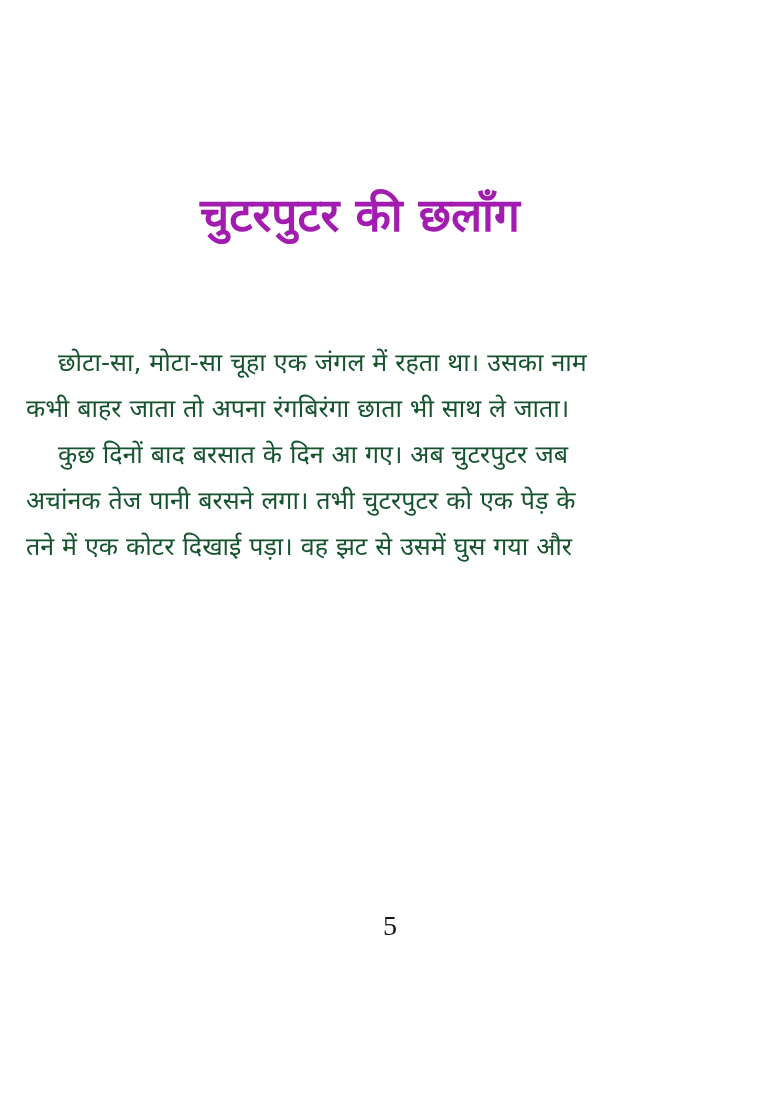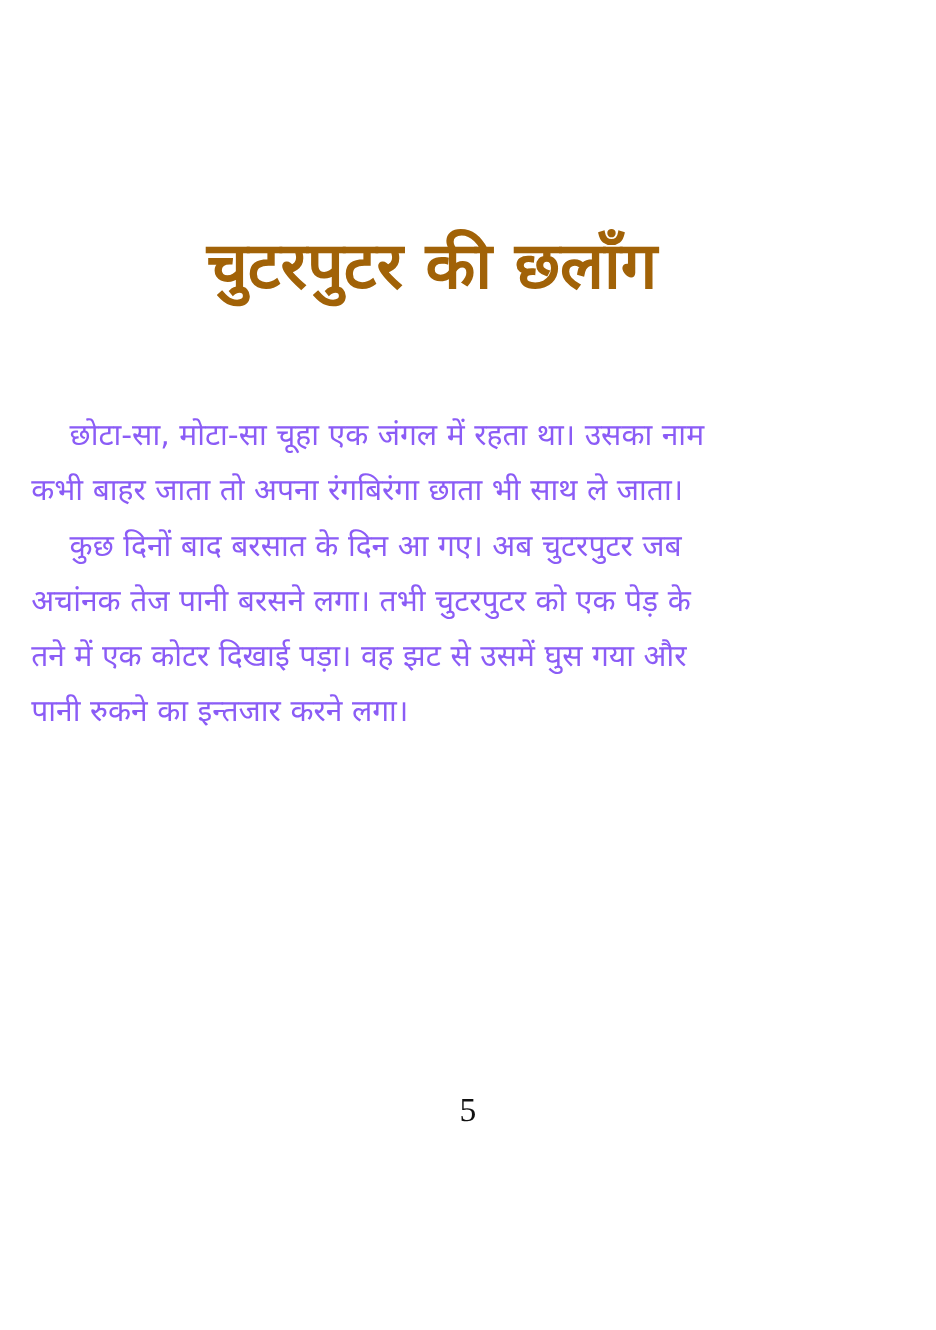--- a/index.html
+++ b/index.html
@@ -21,33 +21,33 @@
       height: 1108px;
       background: #ffffff;
     }
     .title {
       position: absolute;
       left: 0;
       top: 182px;
       width: 720px;
       text-align: center;
       font-family: "DejaVu Serif", serif;
-      font-size: 54px;
+      font-size: 46px;
       font-weight: bold;
-      color: #a16207;
+      color: #a21caf;
       letter-spacing: 0px;
     }
     .body-text {
       position: absolute;
       left: 26px;
       top: 340px;
       width: 730px;
       font-family: "DejaVu Sans", sans-serif;
       font-size: 25px;
-      color: #8b5cf6;
+      color: #14532d;
     }
     .line {
       height: 46px;
       line-height: 46px;
       white-space: nowrap;
     }
     .line.indent {
       padding-left: 32px;
     }
     .page-number {
@@ -66,17 +66,16 @@
 
 <div class="page">
   <div class="title">चुटरपुटर की छलाँग</div>
 
   <div class="body-text">
     <div class="line indent">छोटा-सा, मोटा-सा चूहा एक जंगल में रहता था। उसका नाम</div>
     <div class="line">कभी बाहर जाता तो अपना रंगबिरंगा छाता भी साथ ले जाता।</div>
     <div class="line indent">कुछ दिनों बाद बरसात के दिन आ गए। अब चुटरपुटर जब</div>
     <div class="line">अचांनक तेज पानी बरसने लगा। तभी चुटरपुटर को एक पेड़ के</div>
     <div class="line">तने में एक कोटर दिखाई पड़ा। वह झट से उसमें घुस गया और</div>
-    <div class="line">पानी रुकने का इन्तजार करने लगा।</div>
   </div>
 
   <div class="page-number">5</div>
 </div>
 
 </body></html>

